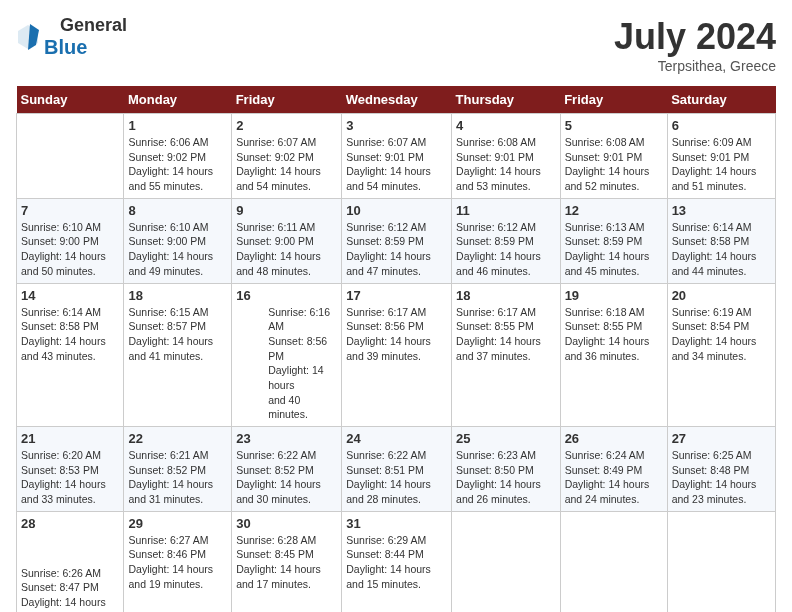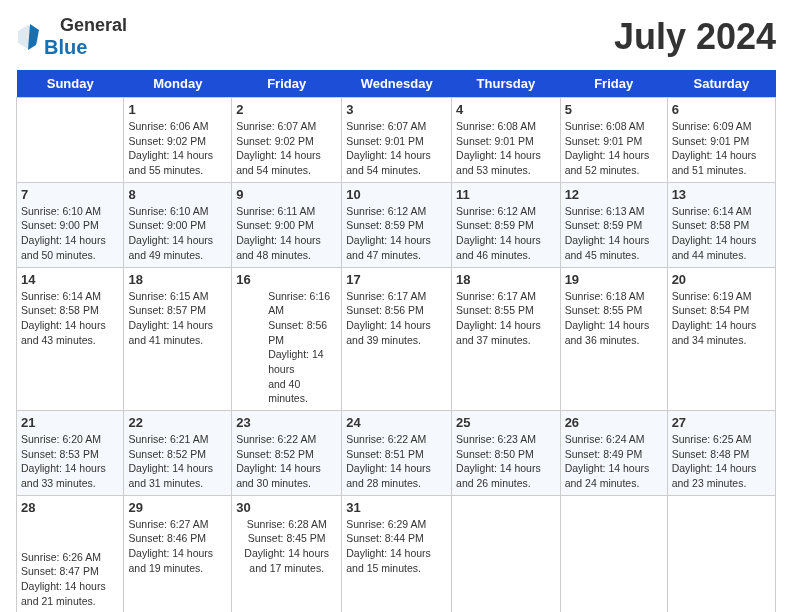--- a/index.html
+++ b/index.html
@@ -53,24 +53,24 @@
     .subtitle {
       font-size: 14px;
       color: #555;
     }
     table {
       width: 100%;
       border-collapse: collapse;
       font-size: 11px;
     }
     thead th {
-      background-color: #1d4ed8;
+      background-color: #7f1d1d;
       color: #fff;
       padding: 6px 4px;
-      text-align: center;
+      text-align: left;
       font-size: 13px;
       font-weight: bold;
     }
     tbody td {
       border: 1px solid #ccc;
       vertical-align: top;
       padding: 4px;
       width: 113px;
       min-height: 80px;
     }
@@ -102,20 +102,21 @@
       <polygon points="12,2 22,8 22,20 12,26 2,20 2,8" fill="#1a6faf" opacity="0.15"></polygon>
       <polygon points="14,1 23,7 20,22 12,27" fill="#1a6faf"></polygon>
     </svg>
     <div class="logo-text">
       <span class="logo-general">General</span>
       <span class="logo-blue">Blue</span>
     </div>
   </div>
   <div class="title-block">
     <div class="month-title">July 2024</div>
+    <div class="subtitle">Terpsithea, Greece</div>
   </div>
 </div>
 
 <table>
   <thead>
     <tr>
     <th>Sunday</th>
         <th>Monday</th>
         <th>Friday</th>
         <th>Wednesday</th>
@@ -333,21 +334,21 @@
         </td>
         <td>
           <span class="day-number">29</span>
           <div class="day-info" style="white-space: pre-line;">Sunrise: 6:27 AM
 Sunset: 8:46 PM
 Daylight: 14 hours
 and 19 minutes.</div>
         </td>
         <td>
           <span class="day-number">30</span>
-          <div class="day-info" style="white-space: pre-line; text-align: center;">Sunrise: 6:28 AM
+          <div class="day-info" style="white-space: pre-line;">Sunrise: 6:28 AM
 Sunset: 8:45 PM
 Daylight: 14 hours
 and 17 minutes.</div>
         </td>
         <td>
           <span class="day-number">31</span>
           <div class="day-info" style="white-space: pre-line;">Sunrise: 6:29 AM
 Sunset: 8:44 PM
 Daylight: 14 hours
 and 15 minutes.</div>

